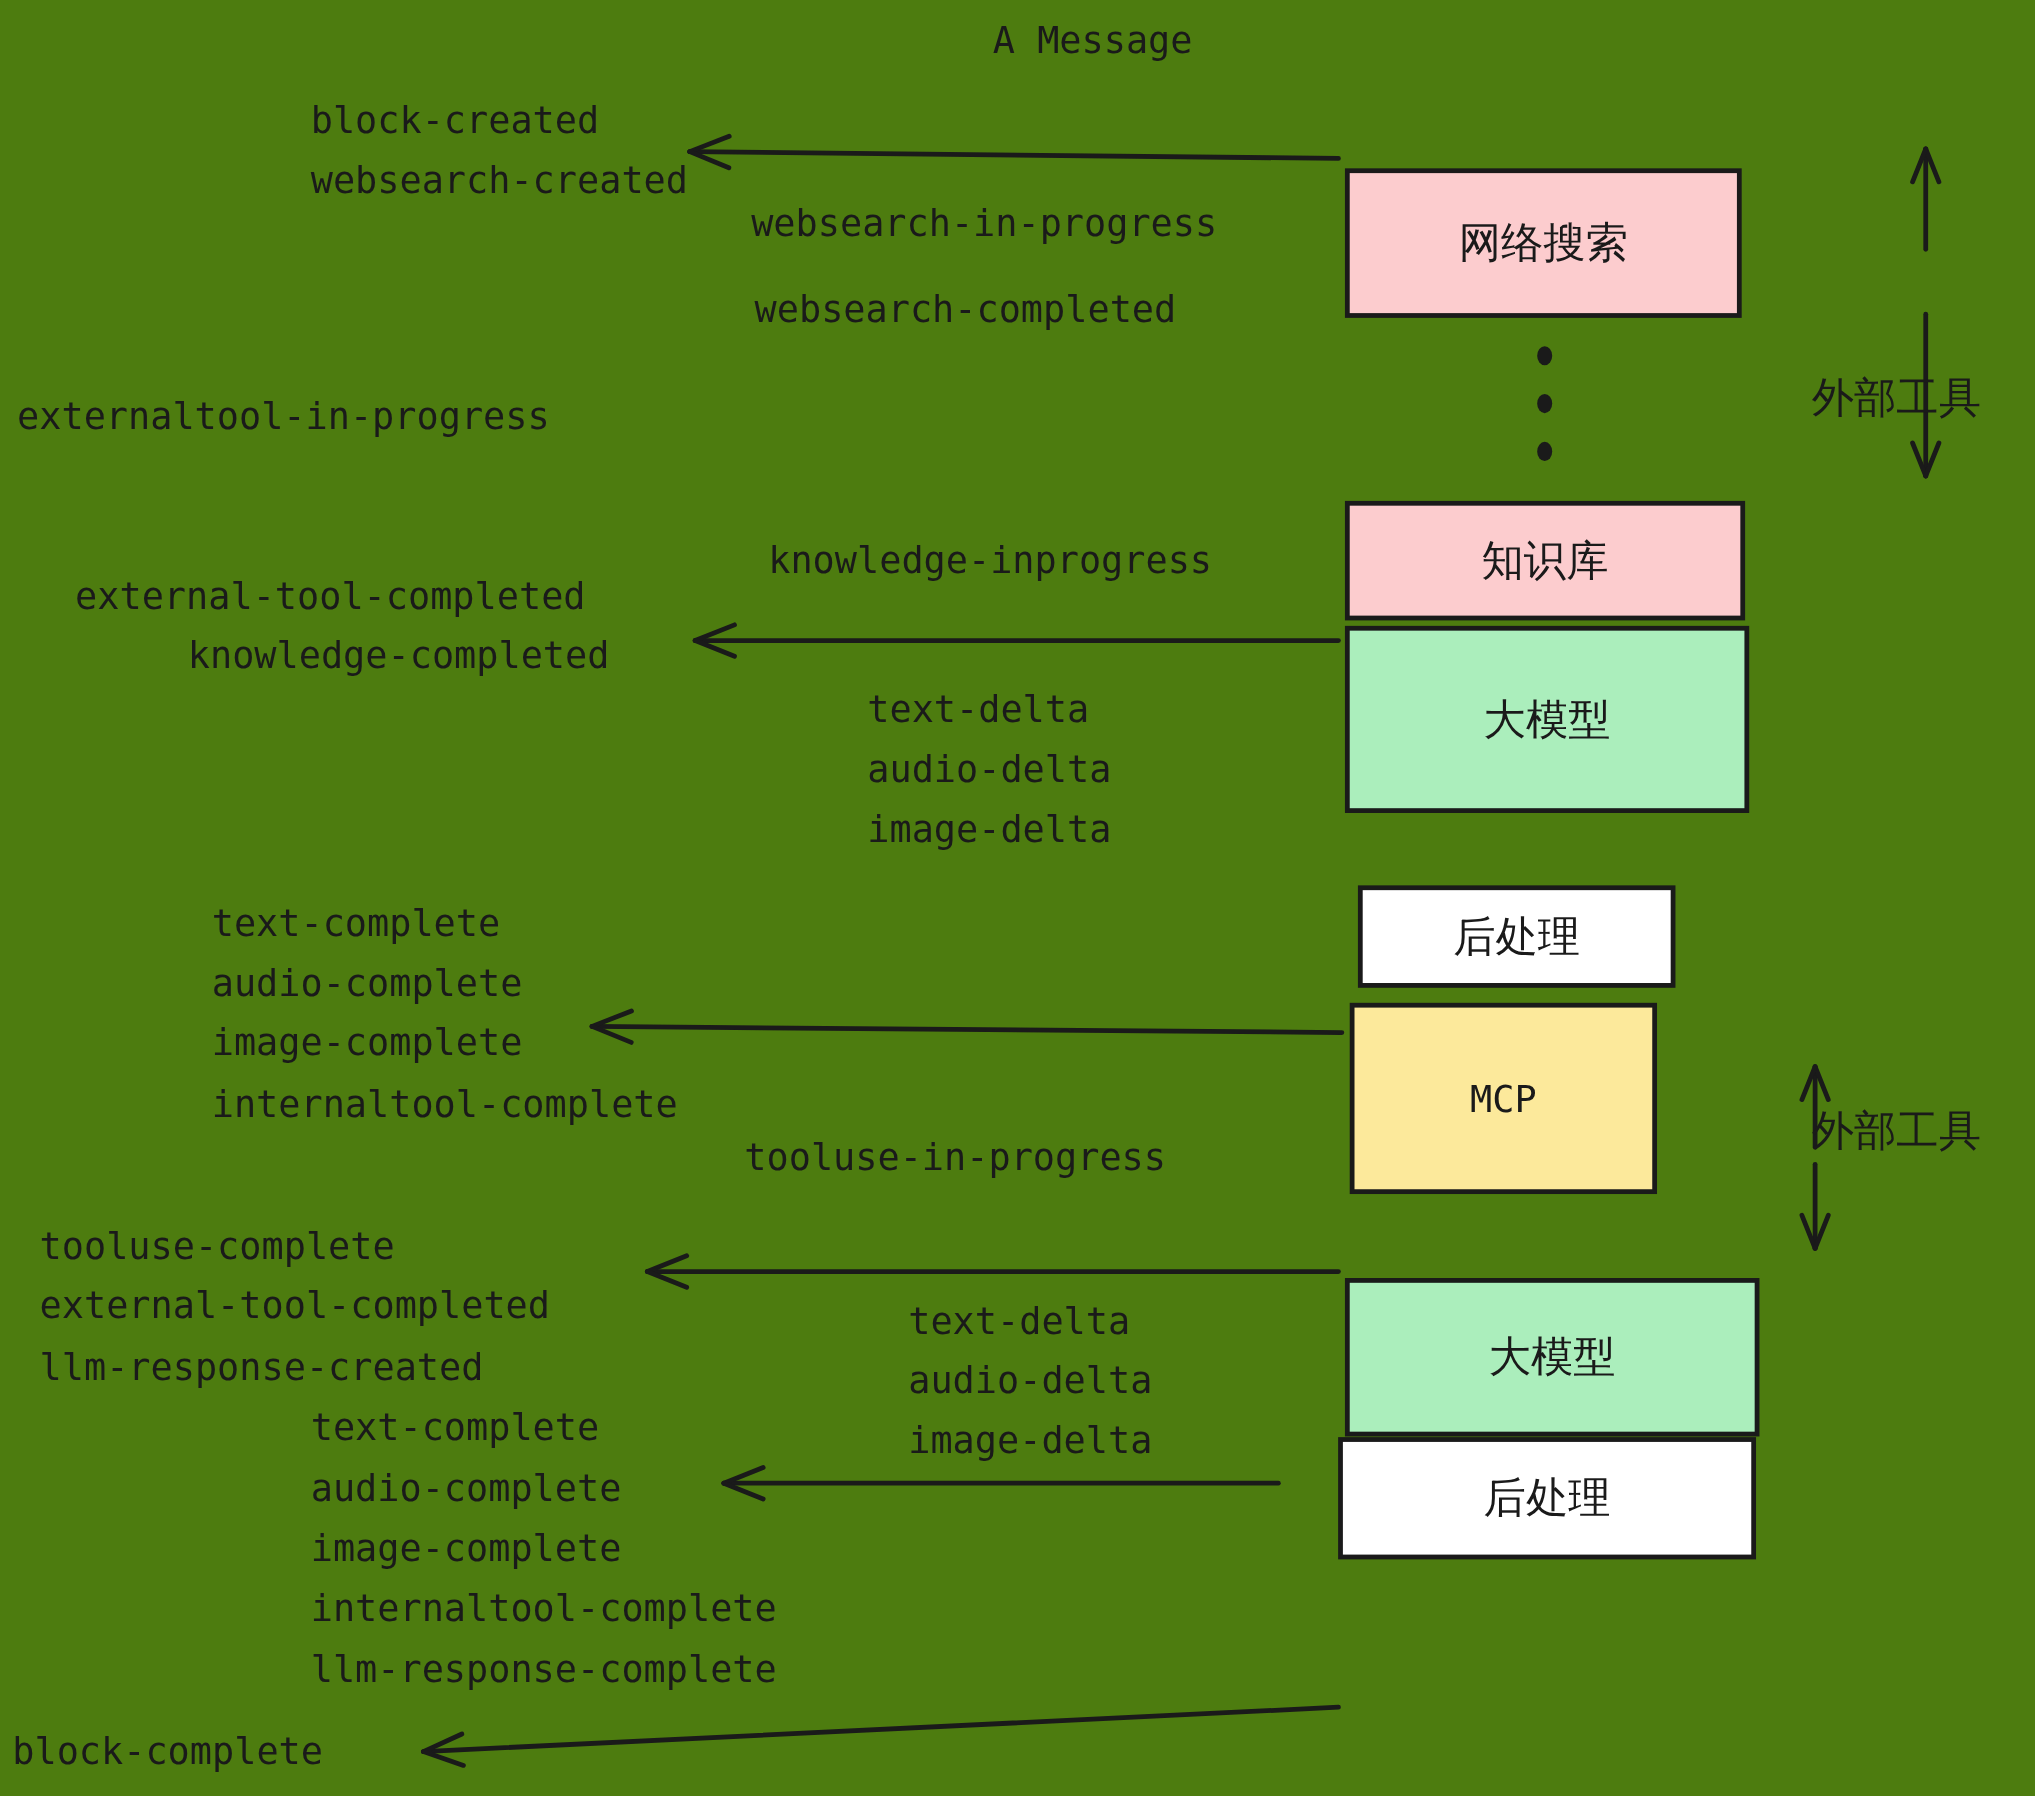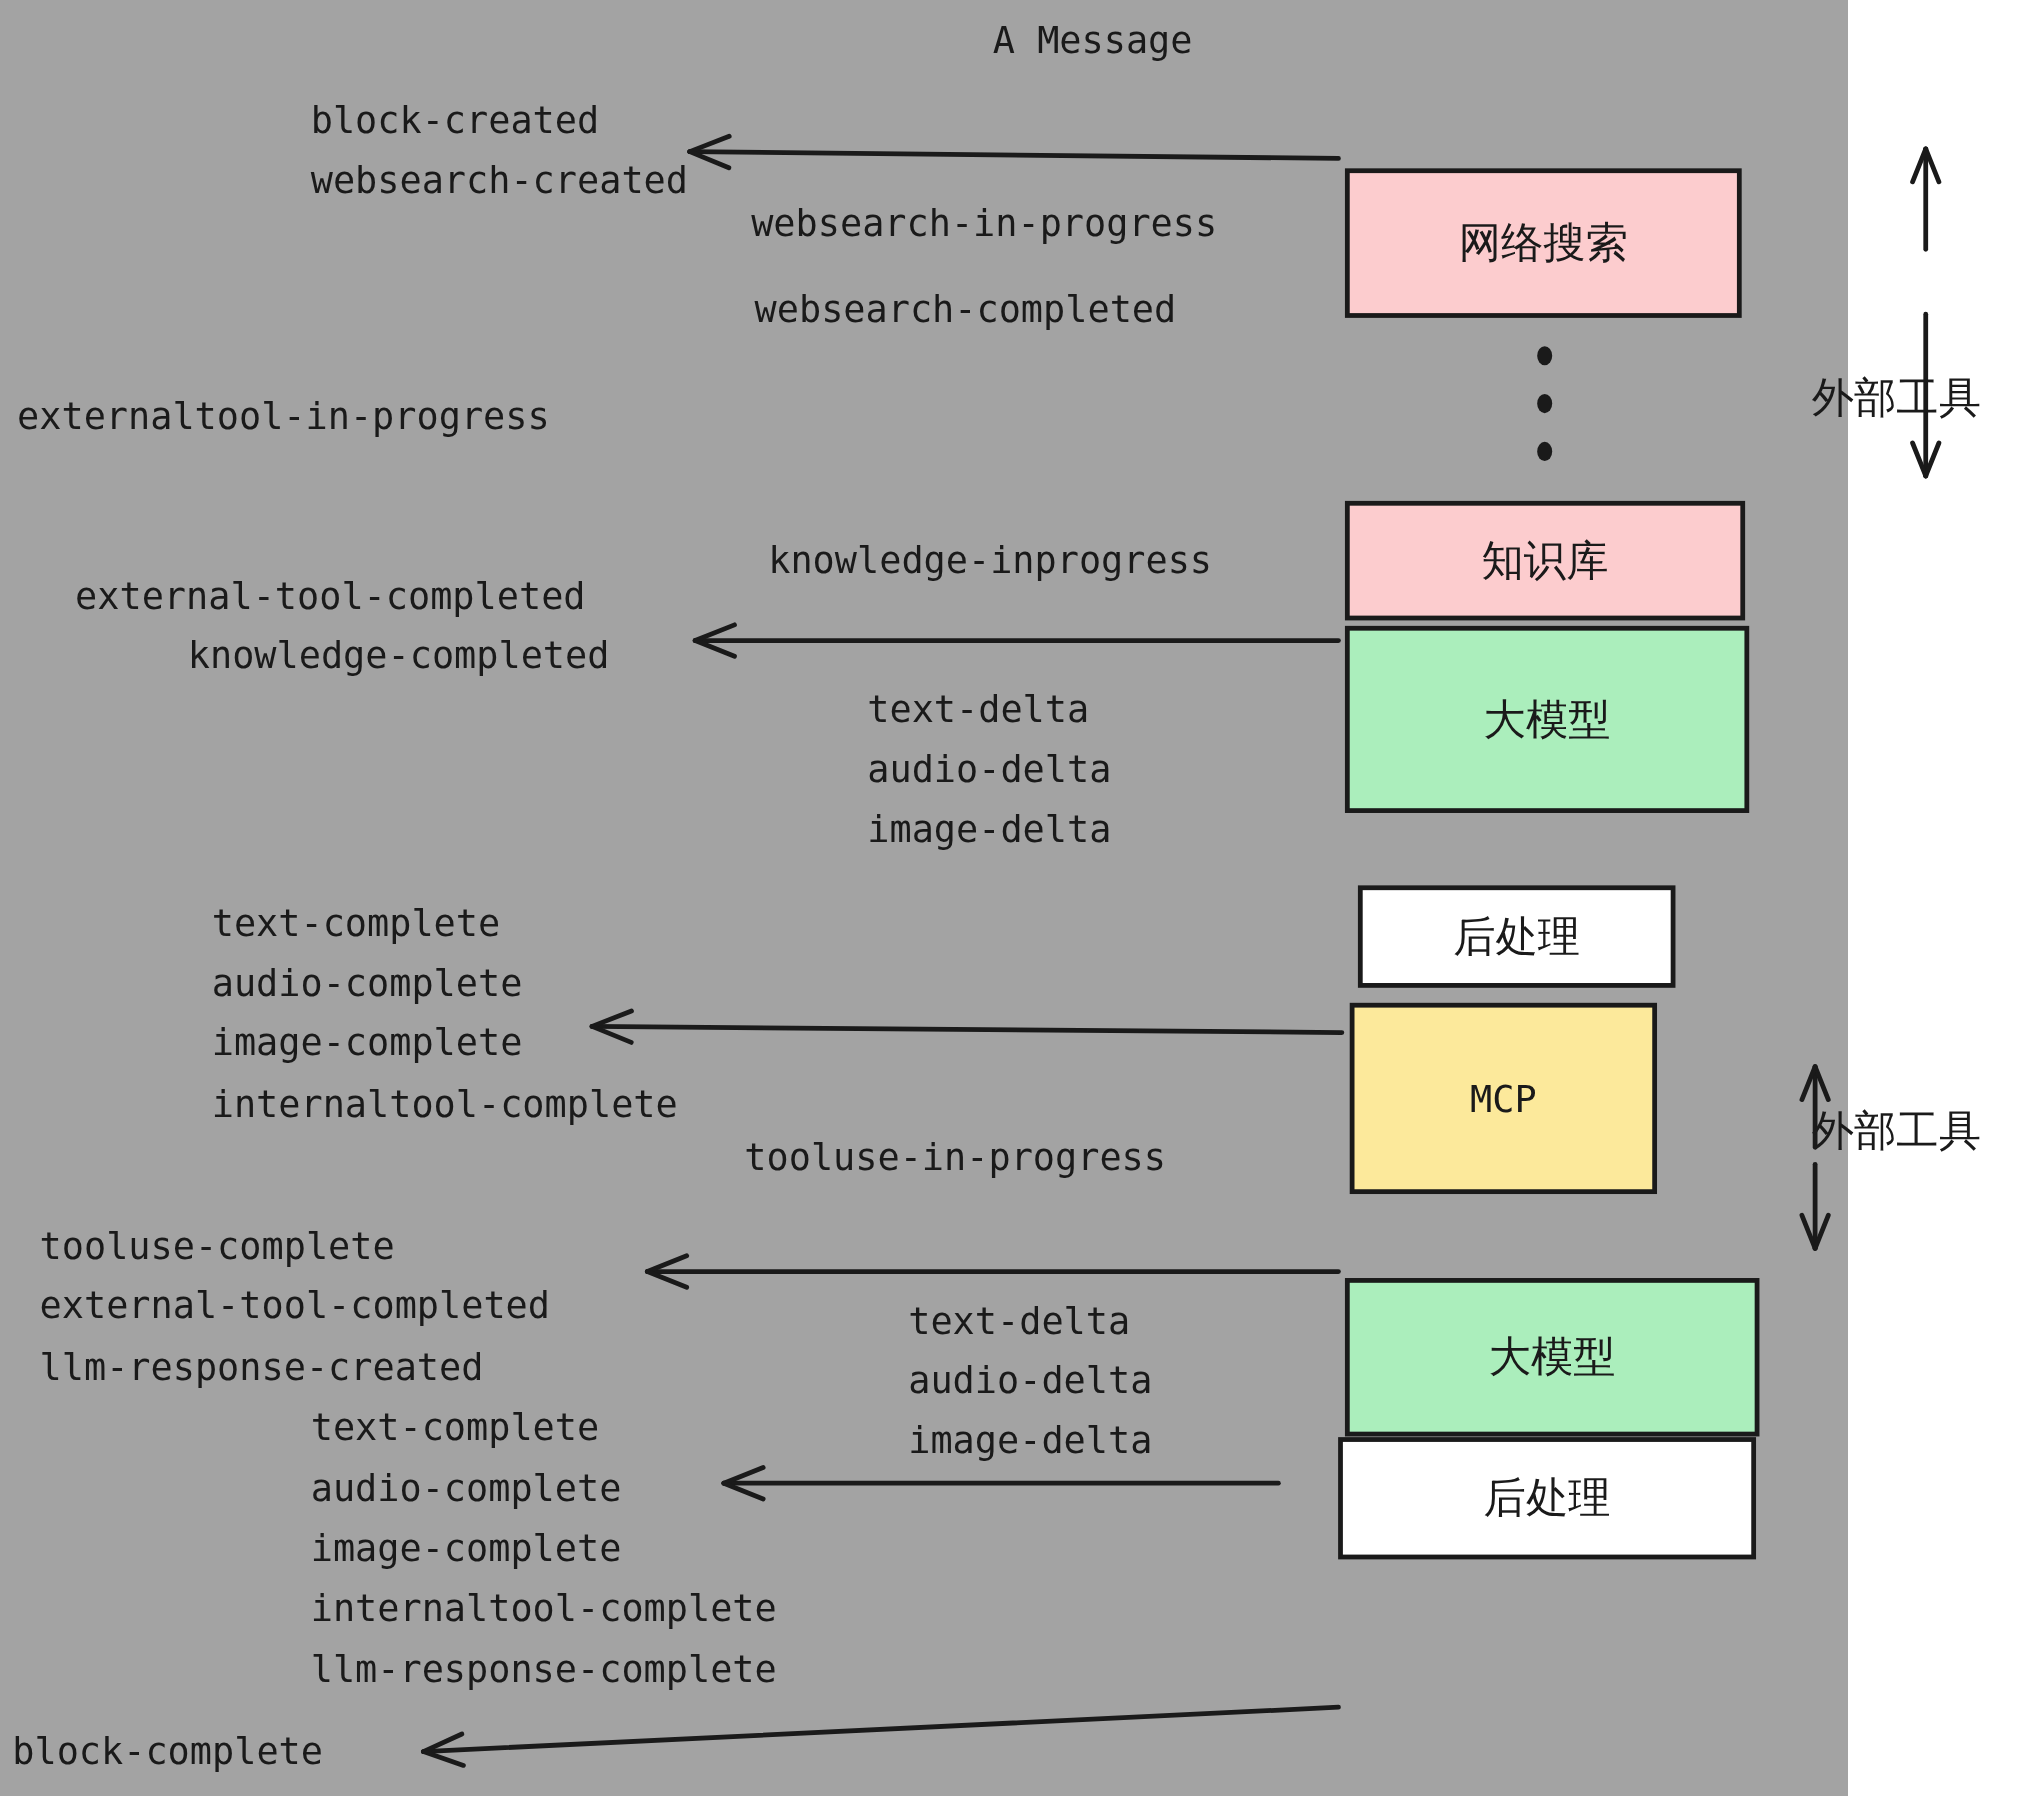--- a/index.html
+++ b/index.html
@@ -8,23 +8,23 @@
     background: #ffffff;
   }
   body {
     width: 2035px;
     height: 1796px;
     overflow: hidden;
     font-family: "DejaVu Sans Mono", monospace;
   }
   #stage {
     position: relative;
-    width: 1848px;
+    width: 2035px;
     height: 1796px;
-    background: #a3a3a3;
+    background: #4d7c0f;
   }
   svg.layer {
     position: absolute;
     left: 0;
     top: 0;
     width: 2035px;
     height: 1796px;
   }
   .mono-text {
     font-family: "DejaVu Sans Mono", "Liberation Mono", monospace;

